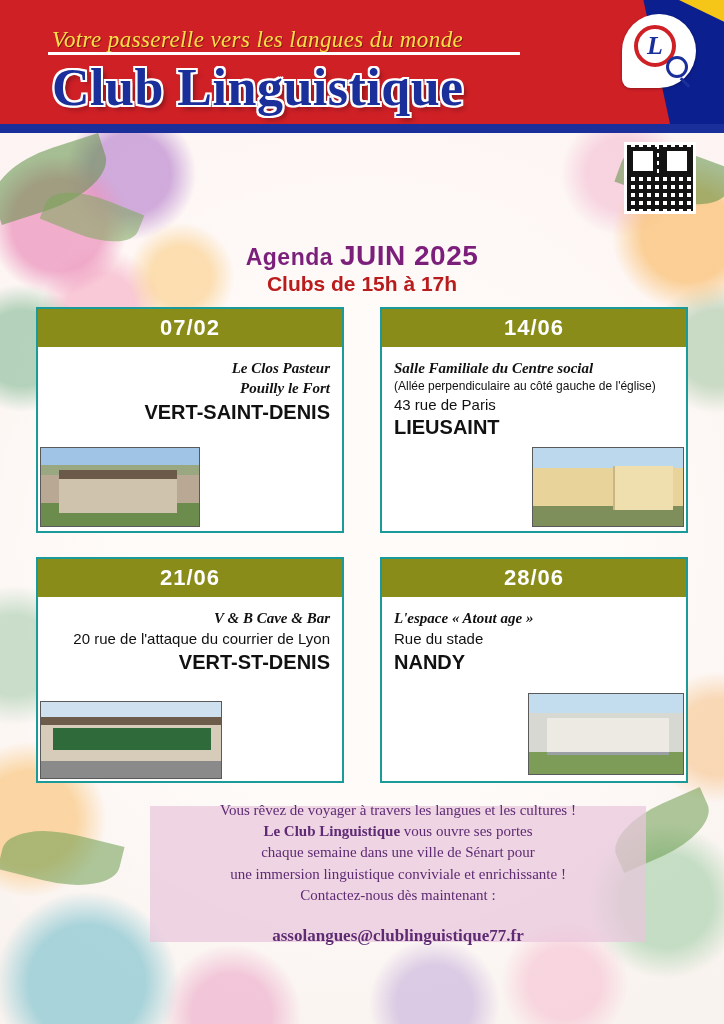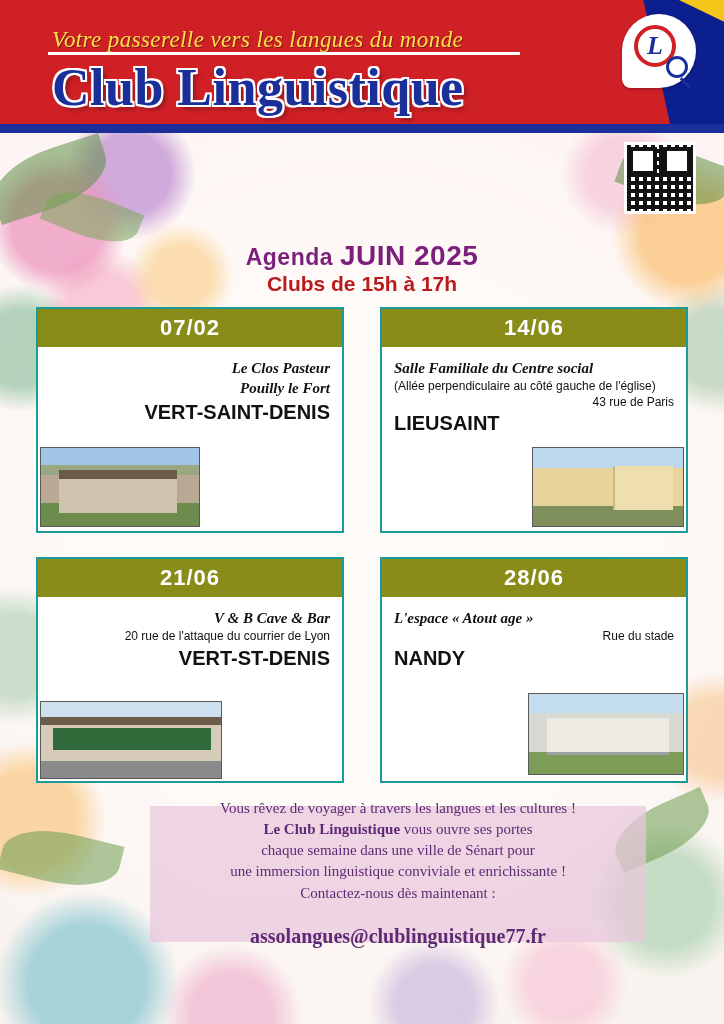--- a/index.html
+++ b/index.html
@@ -207,21 +207,21 @@
     padding: 12px 12px 4px 12px;
   }
   .lines { position: relative; z-index: 2; }
   .ln { line-height: 1.32; }
   .ln.venue {
     font-family: "Liberation Serif", serif;
     font-weight: bold; font-style: italic;
     font-size: 15px; color: #111;
   }
   .ln.note { font-size: 12px; color: #111; }
-  .ln.addr { font-size: 12px; color: #111; text-align: right; }
+  .ln.addr { font-size: 15px; color: #111; }
   .ln.city { font-weight: bold; font-size: 20px; color: #111; }
   .right { text-align: right; }
   .left { text-align: left; }
 
   
   .photo {
     position: absolute;
     border: 1px solid #5a5a5a;
     overflow: hidden;
   }
@@ -255,21 +255,21 @@
   }
   .footer-panel div {
     font-family: "Liberation Serif", serif;
     font-size: 15px;
     color: #5d2a73;
     line-height: 1.42;
   }
   .footer-panel .brand { font-weight: bold; }
   .footer-panel .mail {
     font-weight: bold;
-    font-size: 20px;
+    font-size: 17px;
     color: #5d2a73;
     margin-top: 18px;
   }
 </style>
 </head>
 <body>
 
 <div id="poster">
 
   <div class="bg"></div>

